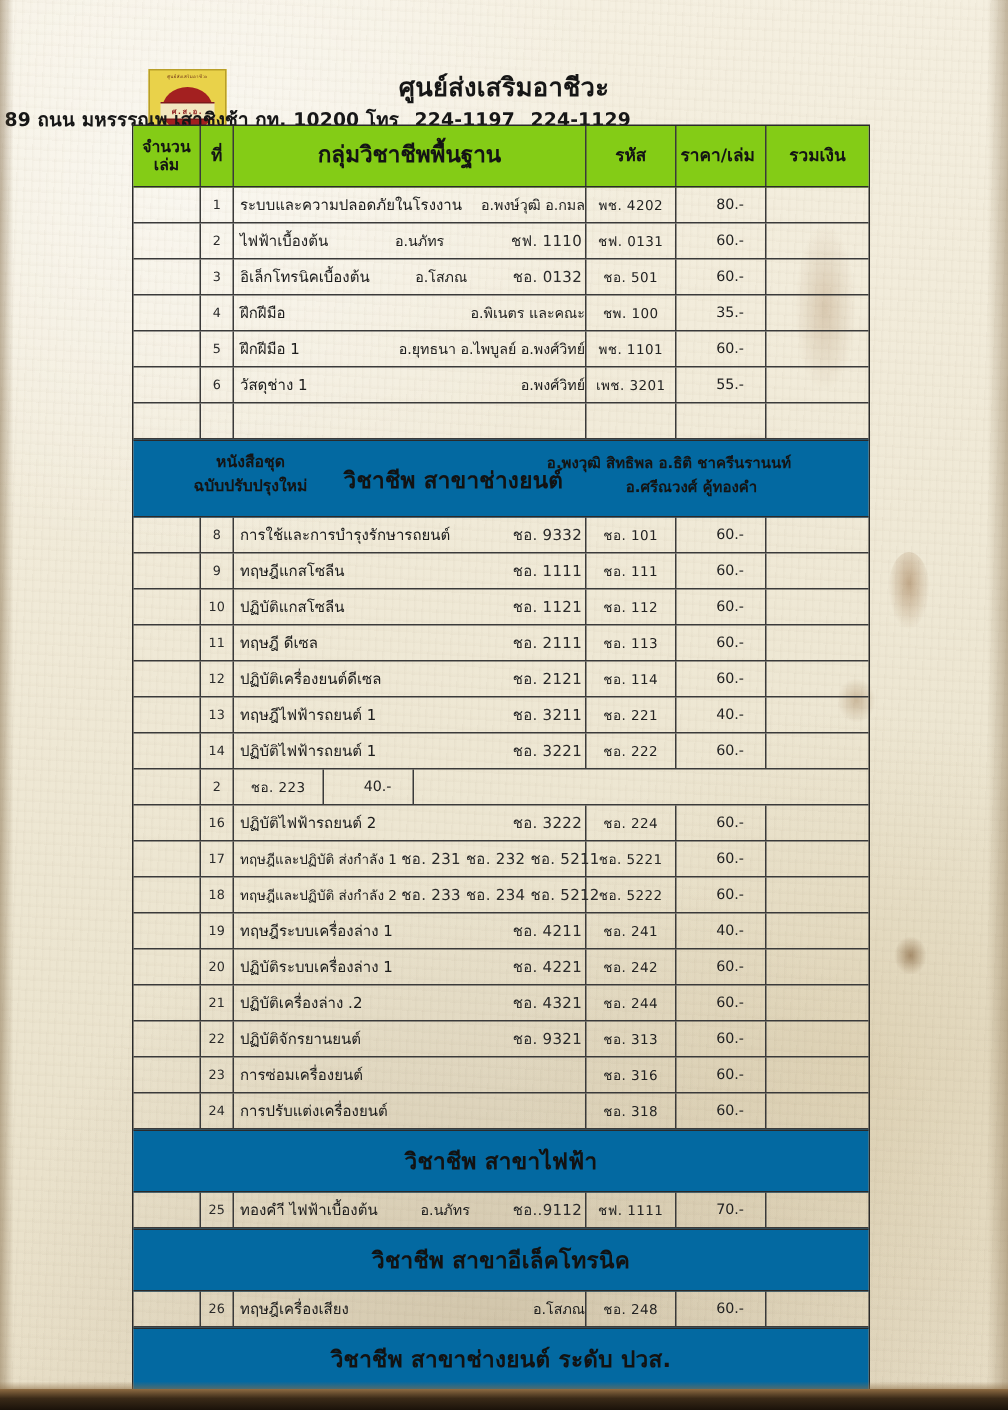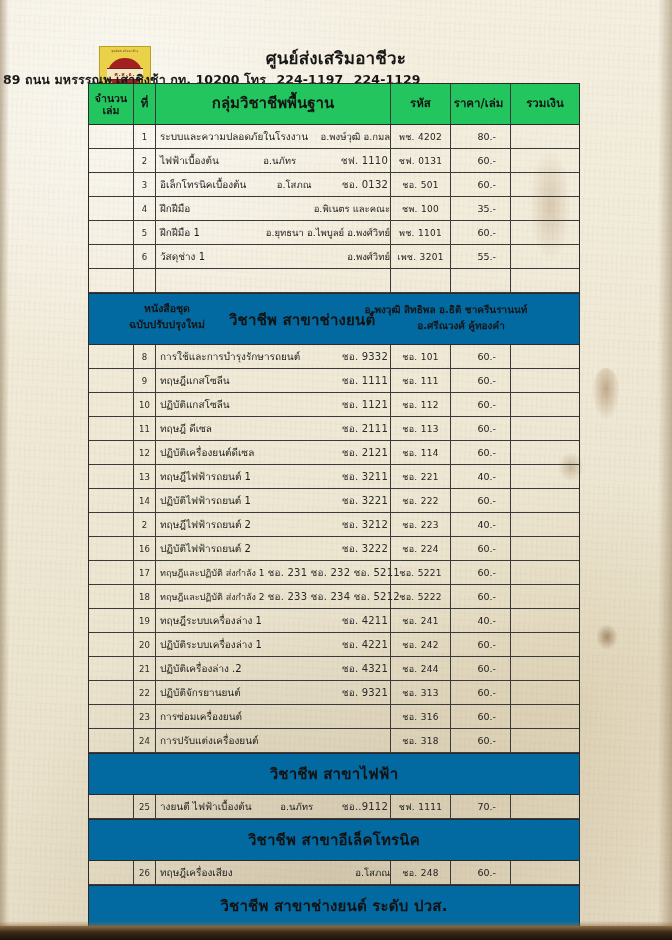--- a/index.html
+++ b/index.html
@@ -71,21 +71,21 @@
   .row:last-child{border-bottom:none;}
   .c{box-sizing:border-box;border-right:1px solid #3a3a3a;position:relative;}
   .c:last-child{border-right:none;}
   .c-qty{width:45px;}
   .c-no{width:22px;text-align:center;}
   .c-name{width:235px;}
   .c-code{width:60px;text-align:center;}
   .c-price{width:60px;text-align:right;padding-right:14px;}
   .c-sum{width:68px;}
 
-  .hdr{background:#22c55e;border-bottom:1.6px solid #2a2a2a;}
+  .hdr{background:#84cc16;border-bottom:1.6px solid #2a2a2a;}
   .hdr .c{
     display:flex;align-items:center;justify-content:center;text-align:center;
     font-size:11.5px;font-weight:bold;color:#141414;line-height:1.15;height:40px;
   }
   .hdr .c-qty{font-size:10.5px;}
   .hdr .c-name{font-size:15px;}
   .hdr .c-price{padding-right:4px;}
 
   .drow .c{height:23px;display:flex;align-items:center;}
   .drow .c-no{justify-content:center;font-size:8.5px;color:#2a2a2a;}
@@ -383,27 +383,20 @@
               <span class="alt">ชอ. 3221</span>
             </span>
           </div>
           <div class="c c-code">ชอ. 222</div>
           <div class="c c-price">60.-</div>
           <div class="c c-sum"></div>
         </div>
         <div class="row drow">
           <div class="c c-qty"></div>
           <div class="c c-no">2</div>
-          <div class="c c-name">
-            <span class="nm">
-              <span class="t">ทฤษฎีไฟฟ้ารถยนต์ 2</span>
-              <span class="sp"></span>
-              <span class="alt">ชอ. 3212</span>
-            </span>
-          </div>
           <div class="c c-code">ชอ. 223</div>
           <div class="c c-price">40.-</div>
           <div class="c c-sum"></div>
         </div>
         <div class="row drow">
           <div class="c c-qty"></div>
           <div class="c c-no">16</div>
           <div class="c c-name">
             <span class="nm">
               <span class="t">ปฏิบัติไฟฟ้ารถยนต์ 2</span>
@@ -522,21 +515,21 @@
           <div class="c c-code">ชอ. 318</div>
           <div class="c c-price">60.-</div>
           <div class="c c-sum"></div>
         </div>
         <div class="band band-simple">วิชาชีพ สาขาไฟฟ้า</div>
         <div class="row drow">
           <div class="c c-qty"></div>
           <div class="c c-no">25</div>
           <div class="c c-name">
             <span class="nm">
-              <span class="t">างยนตี ไฟฟ้าเบื้องต้น</span>
+              <span class="t">ทองคำี ไฟฟ้าเบื้องต้น</span>
               <span class="sp"></span>
               <span class="teach">อ.นภัทร</span>
               <span class="sp"></span>
               <span class="alt">ชอ..9112</span>
             </span>
           </div>
           <div class="c c-code">ชฟ. 1111</div>
           <div class="c c-price">70.-</div>
           <div class="c c-sum"></div>
         </div>

